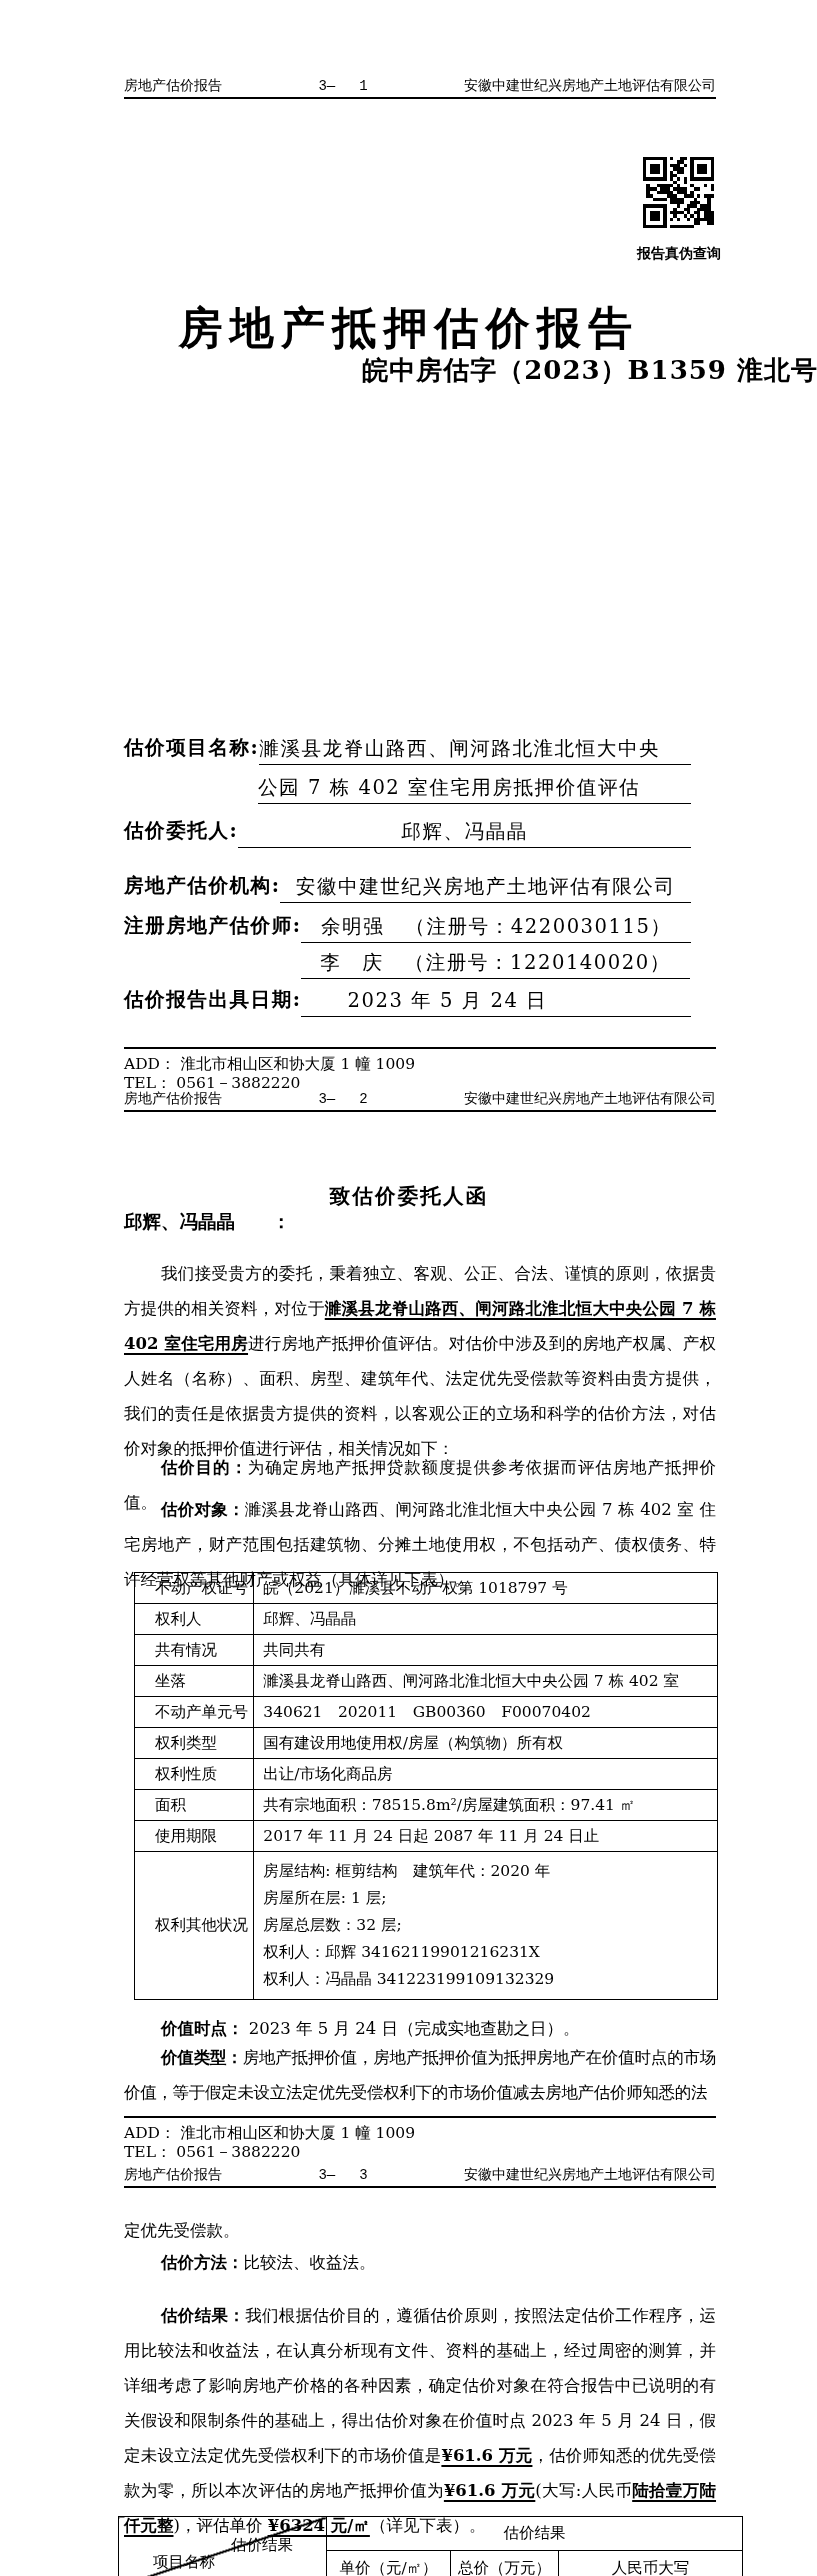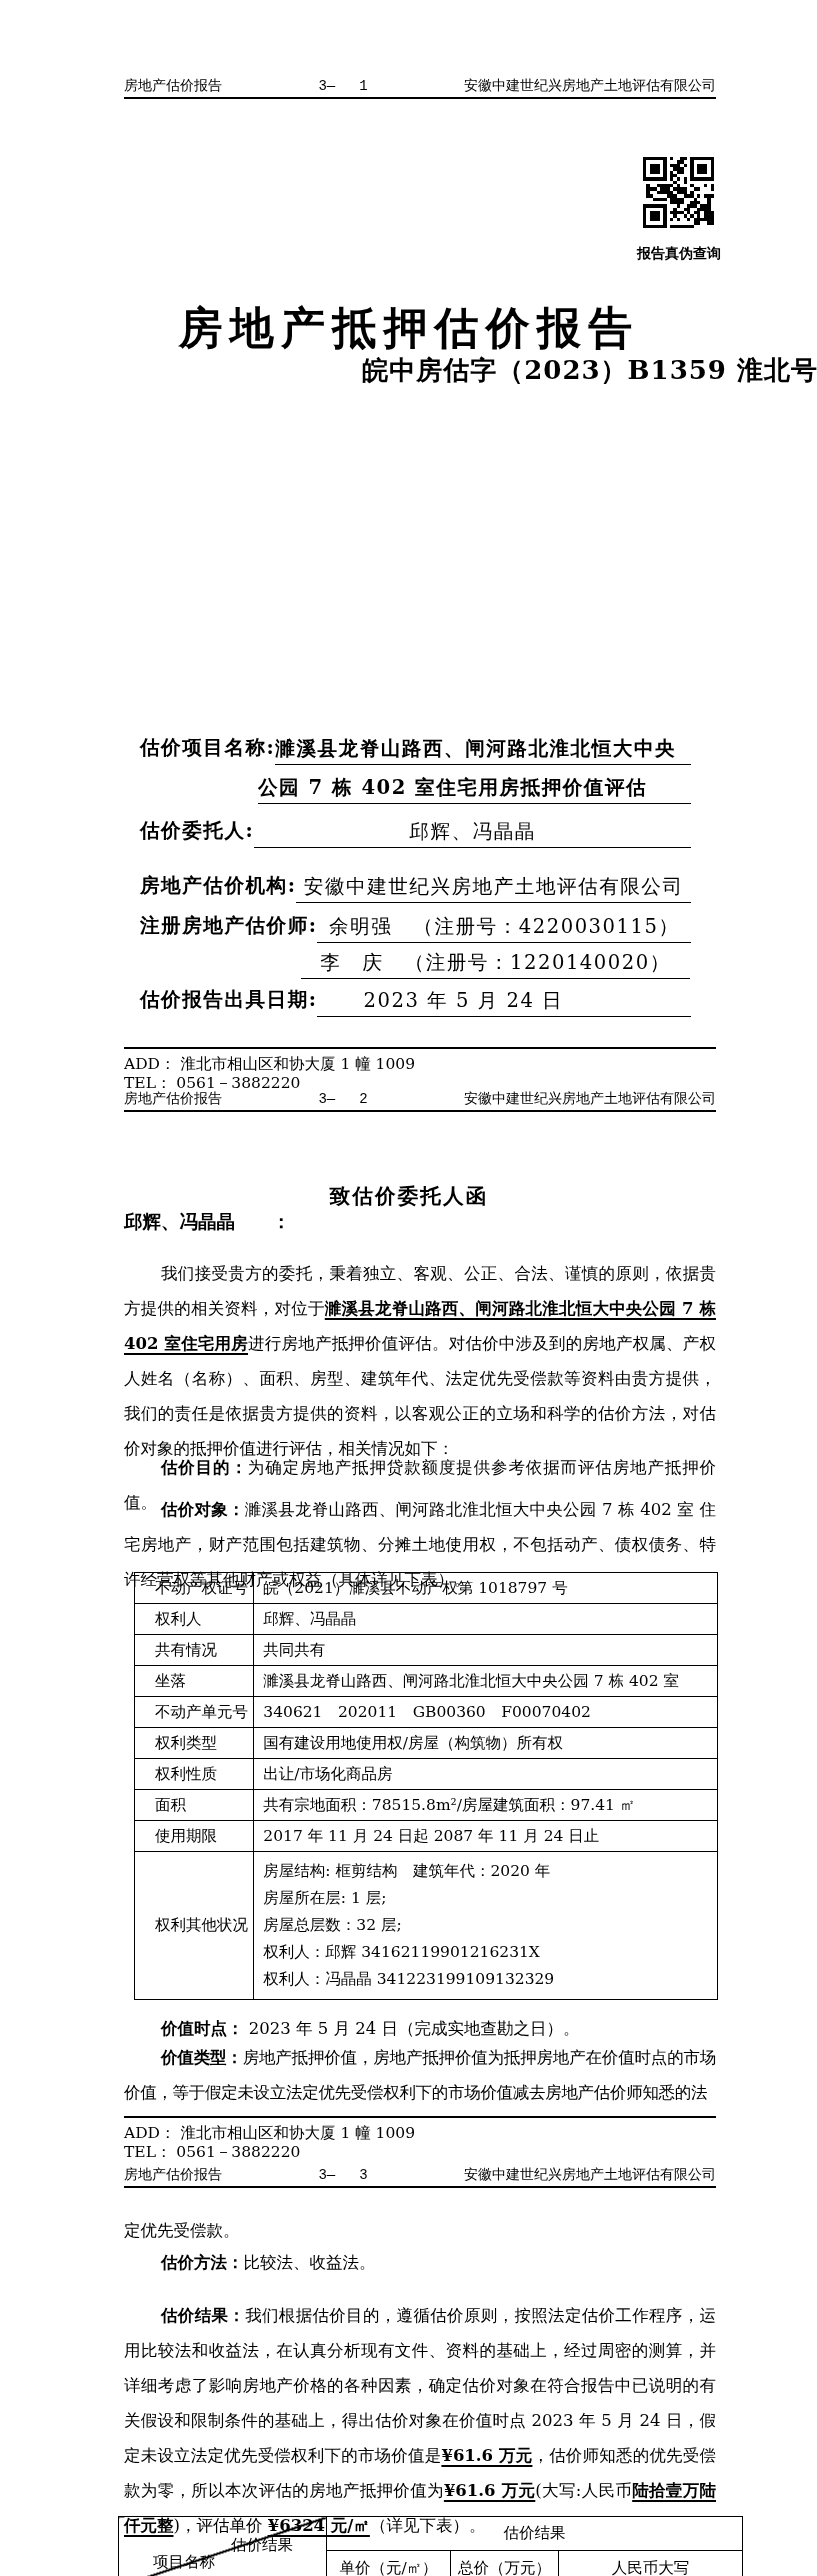--- a/index.html
+++ b/index.html
@@ -19,24 +19,24 @@
     padding-top:6.2px;font-size:15.5px;line-height:18.5px;
   }
   
   .qr-box{position:absolute;left:642px;top:157px;width:73px;height:71px;}
   .qr-box svg{width:100%;height:100%;fill:#000;shape-rendering:crispEdges;}
   .qr-caption{position:absolute;left:634px;top:245px;width:90px;text-align:center;font-weight:bold;font-size:14px;}
   .title{position:absolute;left:0;top:270px;width:100%;text-align:center;font-size:44px;font-weight:bold;letter-spacing:7.2px;}
   .doc-no{position:absolute;left:0;top:353px;width:100%;text-align:right;font-size:26px;font-weight:bold;letter-spacing:1px;}
   .cover-row{position:absolute;left:124px;width:567px;display:flex;align-items:flex-end;
     font-size:19.6px;font-weight:bold;letter-spacing:1.5px;white-space:nowrap;}
-  .cf-label{padding-bottom:4.1px;margin-left:16px;}
+  .cf-label{padding-bottom:4.1px;}
   .cf-value{flex:1;border-bottom:1.5px solid #000;line-height:25px;padding-bottom:3.1px;text-align:center;font-weight:normal;overflow:hidden;}
   .cf-value.left{text-align:left;}
-  .cf-value.bold{font-weight:bold;}
+  .cf-value.bold{font-weight:normal;}
   .cover-row.cont{left:258px;width:433px;}
   .cover-row.appr2{left:301px;width:389px;}
   .cover-row.date .cf-value{text-align:left;padding-left:46px;}
   
   .letter-title{position:absolute;left:0;width:100%;text-align:center;font-size:20.6px;font-weight:bold;letter-spacing:2.1px;}
   .salutation{position:absolute;left:124px;font-size:18.5px;font-weight:bold;line-height:23px;}
   .para{position:absolute;left:124px;width:592px;font-size:16.5px;line-height:35px;text-align:justify;}
   .para.indent{text-indent:37px;}
   .para.tight{letter-spacing:-0.3px;}
   .lbl{font-weight:bold;}

